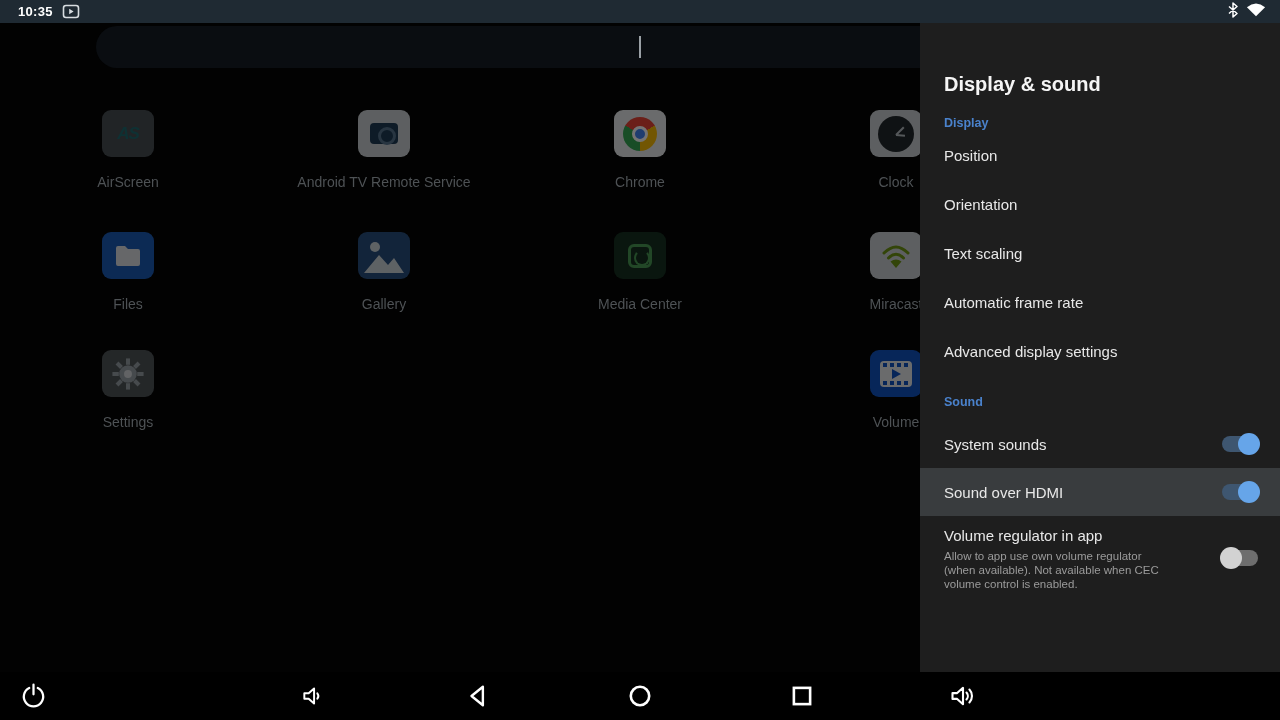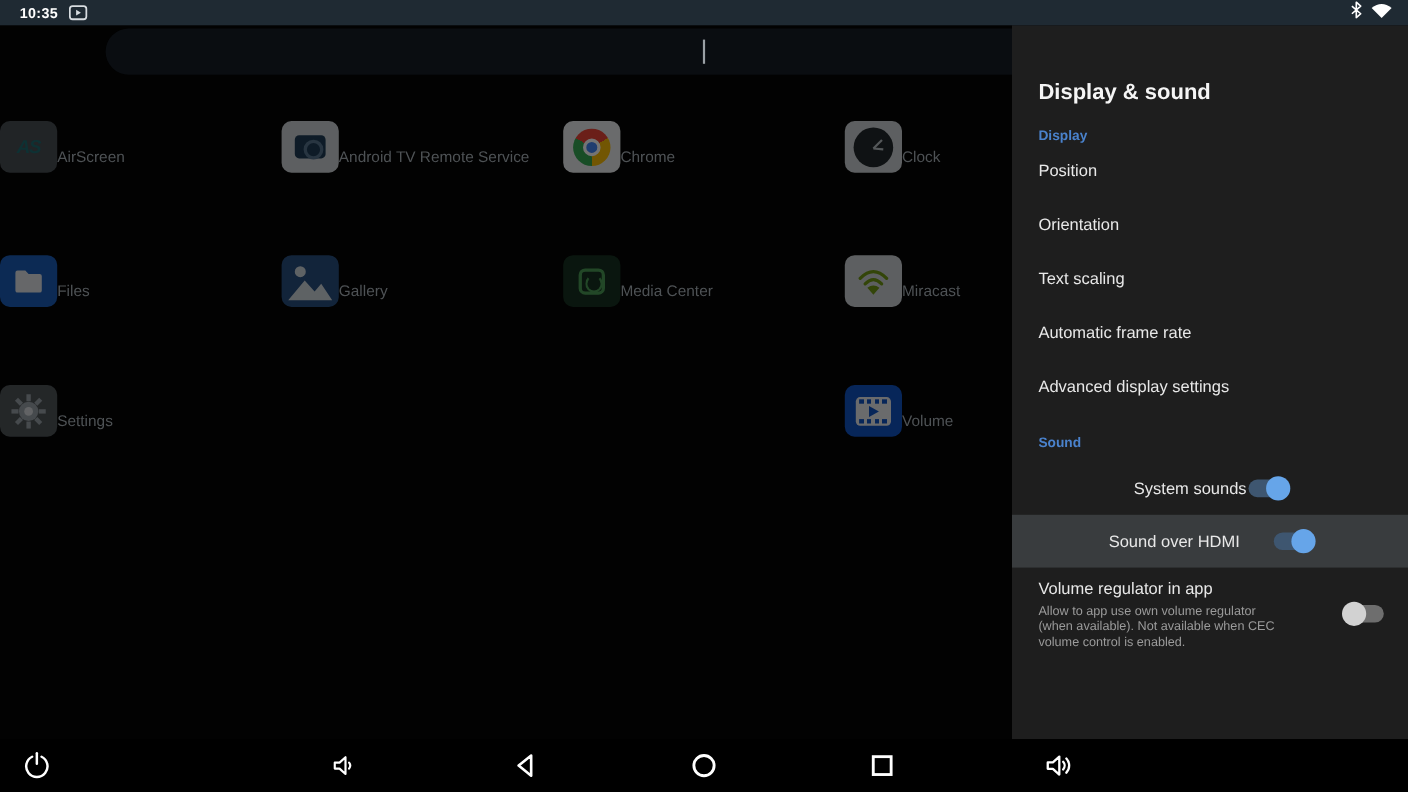--- a/index.html
+++ b/index.html
@@ -26,21 +26,21 @@
   .sb-spacer{flex:1;}
   .sb-right{display:flex;align-items:center;gap:7px;}
 
   
   .search-bar{position:absolute;left:96px;top:26px;width:1088px;height:42px;
     background:#0a0d11;border-radius:22px;z-index:1;}
   .cursor{position:absolute;left:543px;top:10px;width:2px;height:22px;background:#9aa0a5;}
 
   
   .apps-layer{position:absolute;left:0;top:0;width:1280px;height:672px;z-index:1;}
-  .app{position:absolute;width:256px;display:flex;flex-direction:row;align-items:center;cursor:pointer;}
+  .app{position:absolute;width:256px;display:flex;flex-direction:column;align-items:center;cursor:pointer;}
   .app-icon{width:52px;height:47px;border-radius:9px;opacity:.45;position:relative;
     display:flex;align-items:center;justify-content:center;overflow:hidden;}
   .app-label{margin-top:17px;font-size:14px;color:#4e5255;white-space:nowrap;}
   .row1{top:110px;} .row2{top:232px;} .row3{top:350px;}
   .col1{left:0;} .col2{left:256px;text-align:center;} .col3{left:512px;} .col4{left:768px;}
 
   .bg-airscreen{background:#474e53;}
   .as-logo{font-size:17px;font-weight:700;font-style:italic;color:#1e6a70;letter-spacing:-1px;}
   .bg-light{background:#ccd1d5;}
   .bg-white{background:#e9ebec;}
@@ -85,21 +85,21 @@
     background:var(--panel-bg);z-index:10;color:#e6e6e6;}
   .p-title{margin:50px 24px 0;font-size:20px;font-weight:700;color:#f5f5f5;line-height:22px;}
   .sec-label{margin:20px 24px 0;font-size:12.5px;font-weight:700;color:var(--accent-blue);
     height:16px;line-height:16px;}
   .sec-label.sound{margin-top:18px;}
   .item{display:flex;align-items:center;padding:0 20px 0 24px;cursor:pointer;}
   .item-1l{height:49px;font-size:15px;color:#e8e8e8;}
   .item-2l{height:66px;margin-top:8px;flex-direction:column;align-items:flex-start;justify-content:center;}
   .item-2l .it-label{font-size:15px;color:#e8e8e8;}
   .item-2l .it-sub{font-size:12px;color:#9c9c9c;margin-top:4px;}
-  .toggle-row{height:48px;margin-top:0;justify-content:center;}
+  .toggle-row{height:48px;margin-top:0;justify-content:space-between;}
   .toggle-row:first-of-type{margin-top:10px;}
   .toggle-row .it-label{font-size:15px;color:#e8e8e8;}
   .focused{background:var(--focused-row);gap:29px;}
   .tall-row{height:78px;align-items:center;justify-content:space-between;padding-top:6px;}
   .tall-row .txt{width:232px;}
   .tall-row .it-label{font-size:15px;color:#e8e8e8;margin-top:2px;}
   .tall-row .it-desc{font-size:11.5px;color:#9b9b9b;line-height:14px;margin-top:5px;}
   .sys-margin{margin-top:10px;}
 
   .switch{position:relative;width:40px;height:22px;flex:none;cursor:pointer;}

